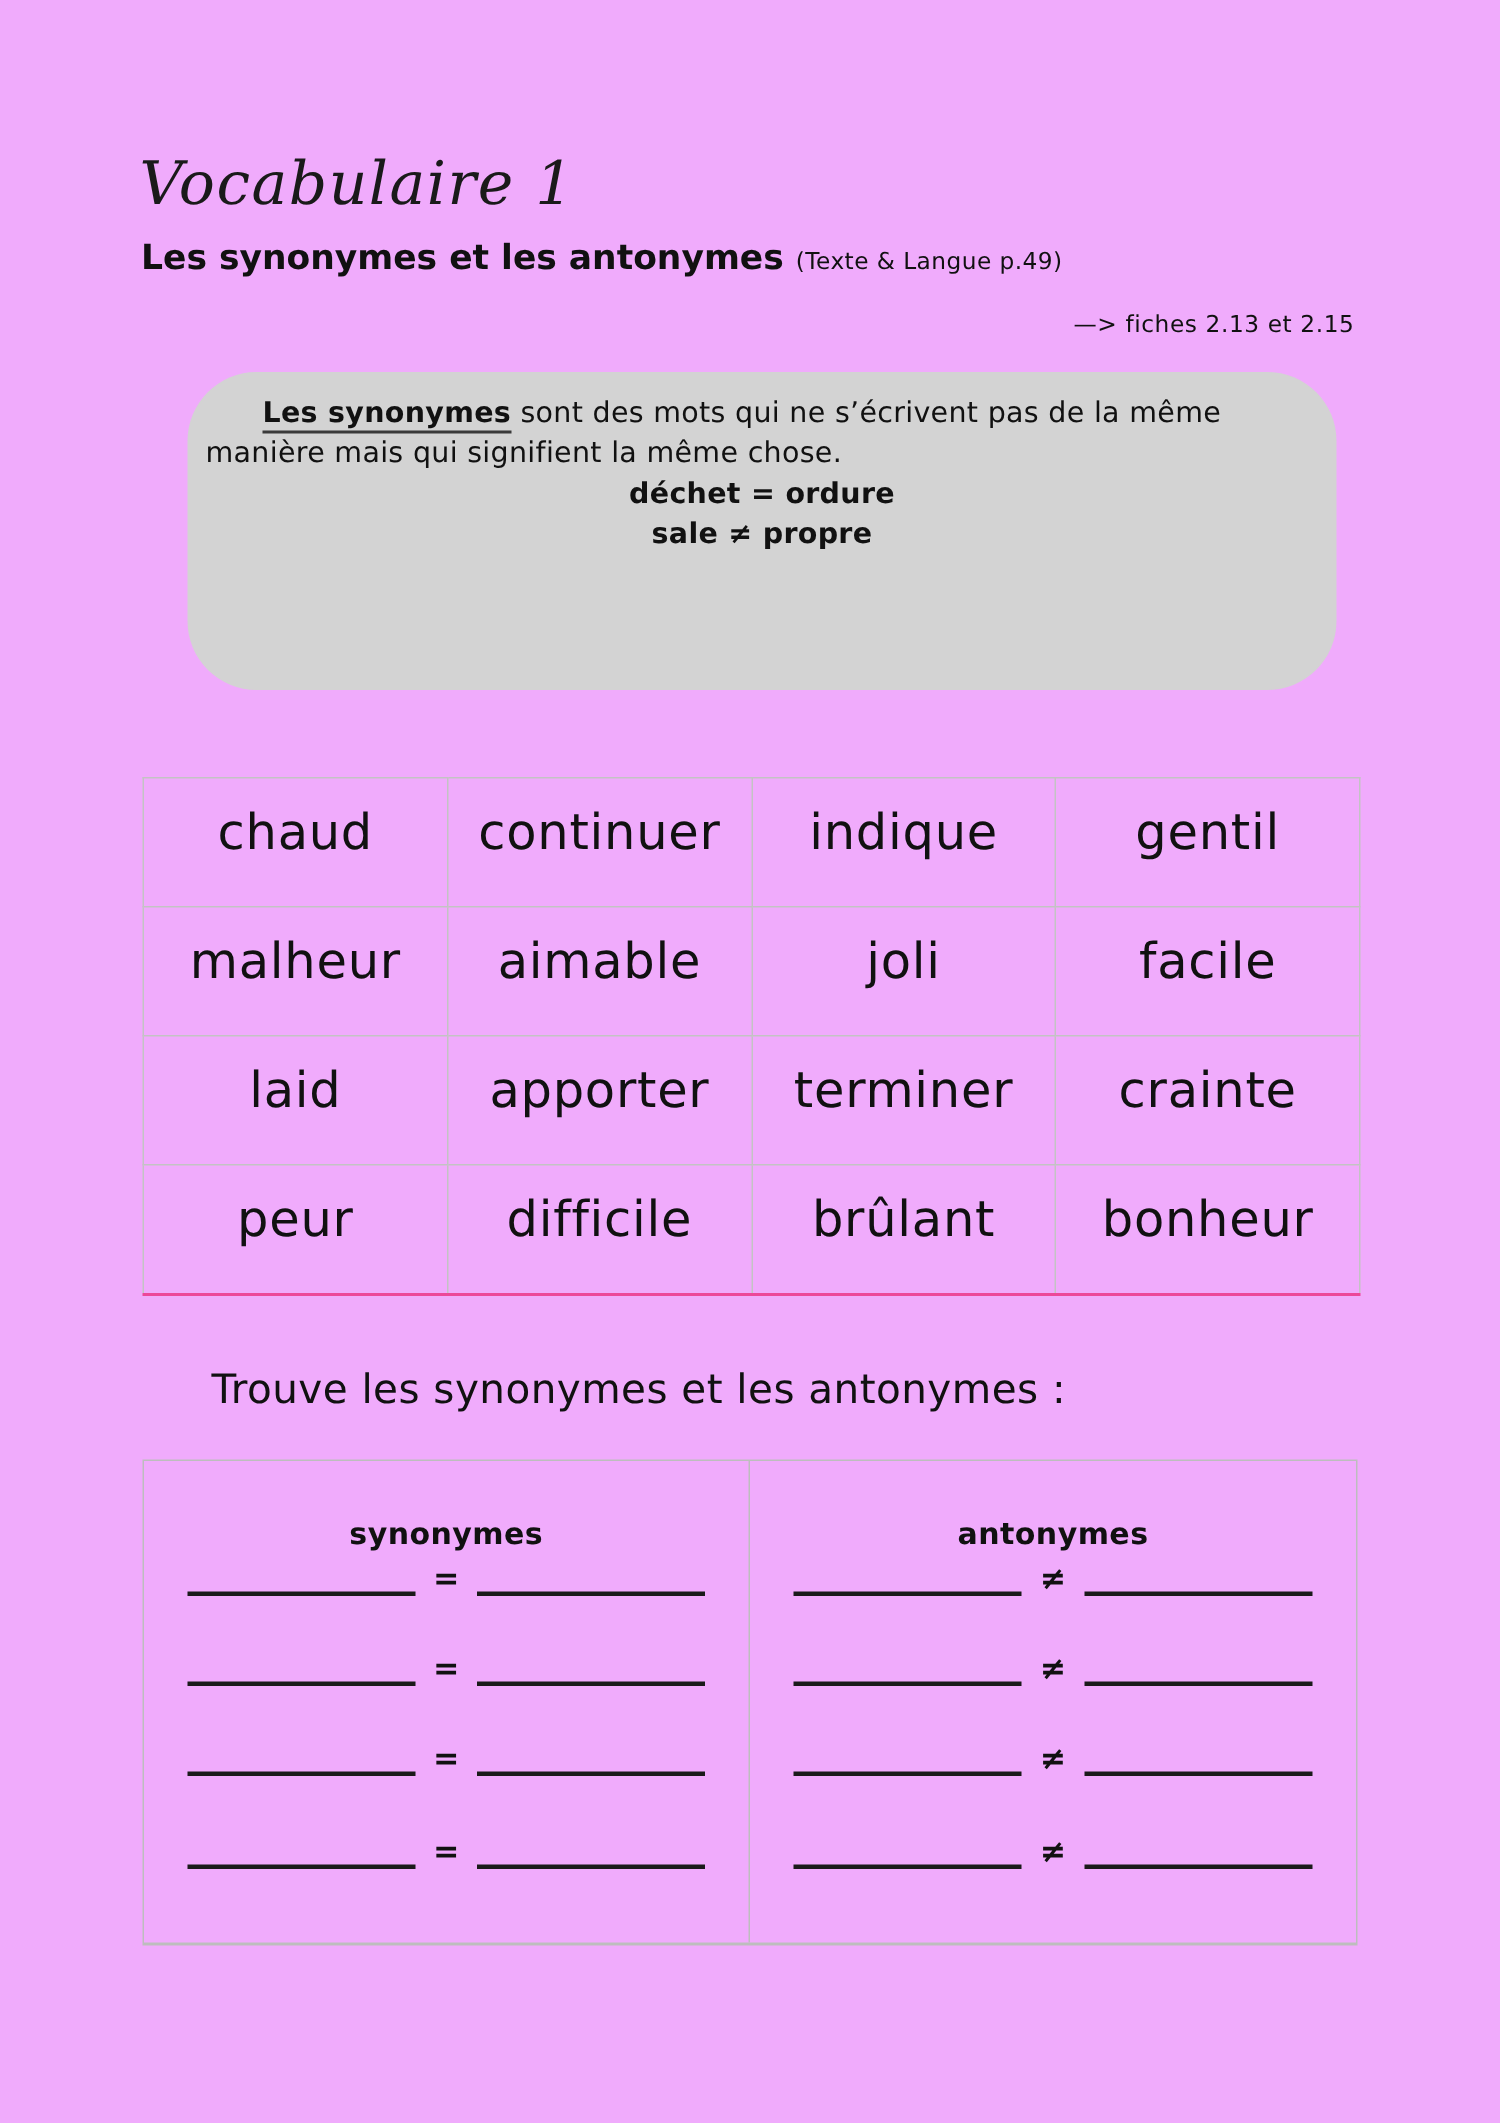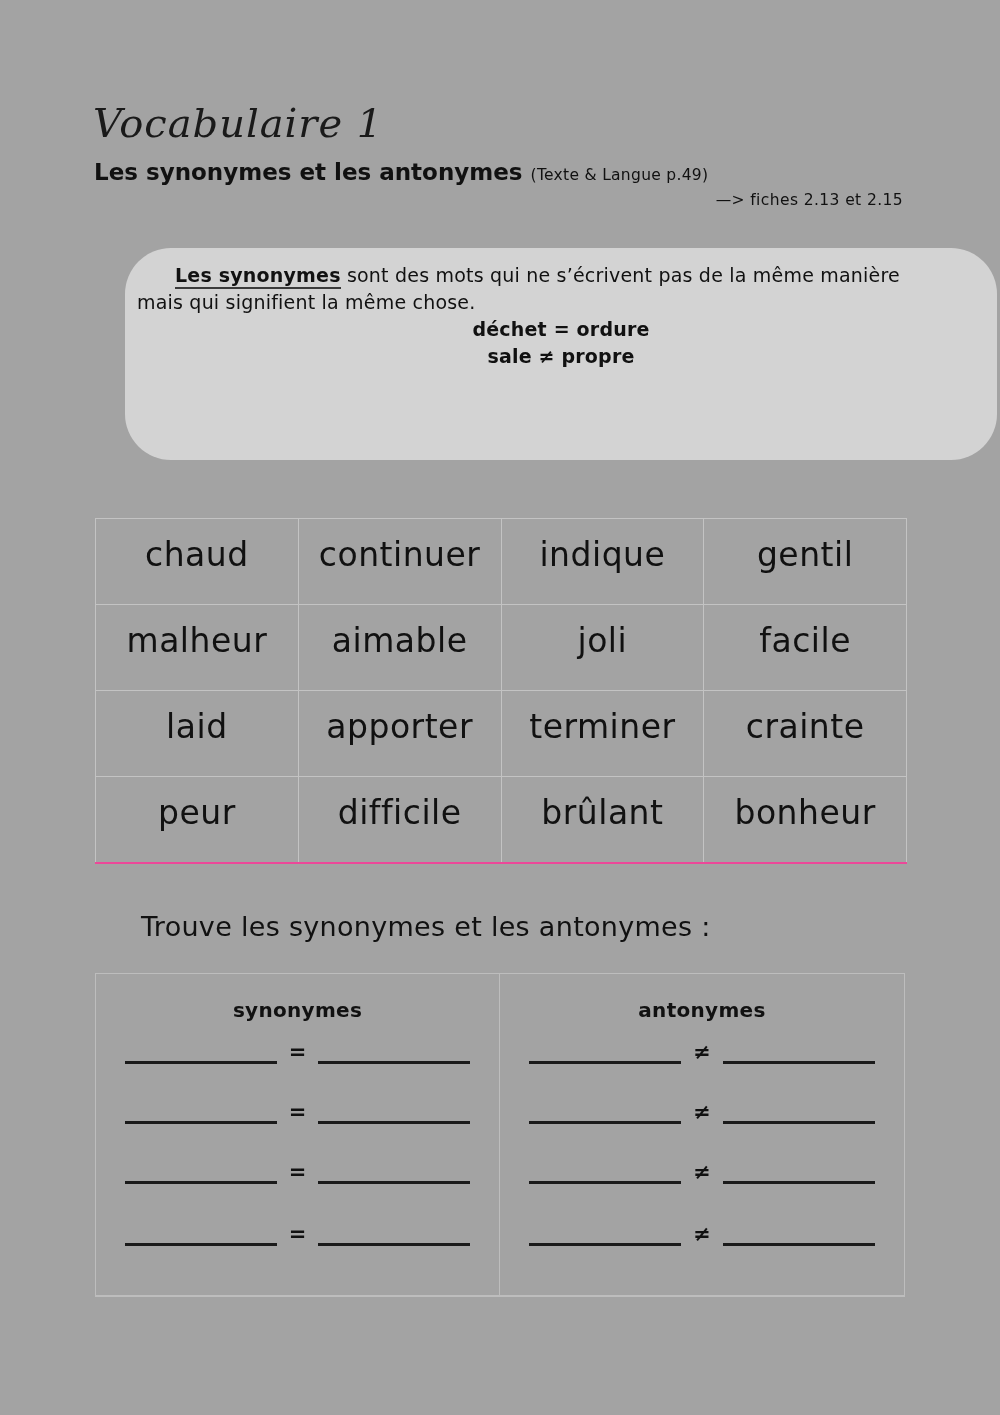--- a/index.html
+++ b/index.html
@@ -4,21 +4,21 @@
 <style>
   html, body {
     margin: 0;
     padding: 0;
     background: #ffffff;
   }
   .page {
     position: relative;
     width: 1000px;
     height: 1415px;
-    background: #a3a3a3;
+    background: #f0abfc;
     font-family: "DejaVu Sans", sans-serif;
     color: #111111;
     overflow: hidden;
   }
 
   
   .doc-title {
     position: absolute;
     left: 93px;
     top: 100px;
@@ -38,31 +38,31 @@
     white-space: nowrap;
   }
   .section-heading .heading-note {
     font-size: 15.5px;
     font-weight: normal;
     letter-spacing: 0.3px;
   }
   .fiches-note {
     position: absolute;
     right: 97px;
-    top: 191px;
+    top: 207px;
     font-size: 15.5px;
     letter-spacing: 0.4px;
   }
 
   
   .info-box {
     position: absolute;
     left: 125px;
     top: 248px;
-    width: 872px;
+    width: 766px;
     height: 212px;
     background: #d3d3d3;
     border-radius: 46px;
     box-sizing: border-box;
   }
   .info-box p {
     margin: 0;
     font-size: 19px;
     line-height: 27px;
     letter-spacing: 0.2px;
@@ -137,21 +137,21 @@
   }
   .answer-col {
     position: relative;
     width: 50%;
     box-sizing: border-box;
   }
   .answer-col.left {
     border-right: 1px solid #bdbdbd;
   }
   .col-header {
-    margin-top: 24px;
+    margin-top: 36px;
     text-align: center;
     font-size: 20px;
     font-weight: bold;
     letter-spacing: 0.3px;
   }
   .fill-row {
     position: absolute;
     left: 0;
     right: 0;
     height: 24px;

